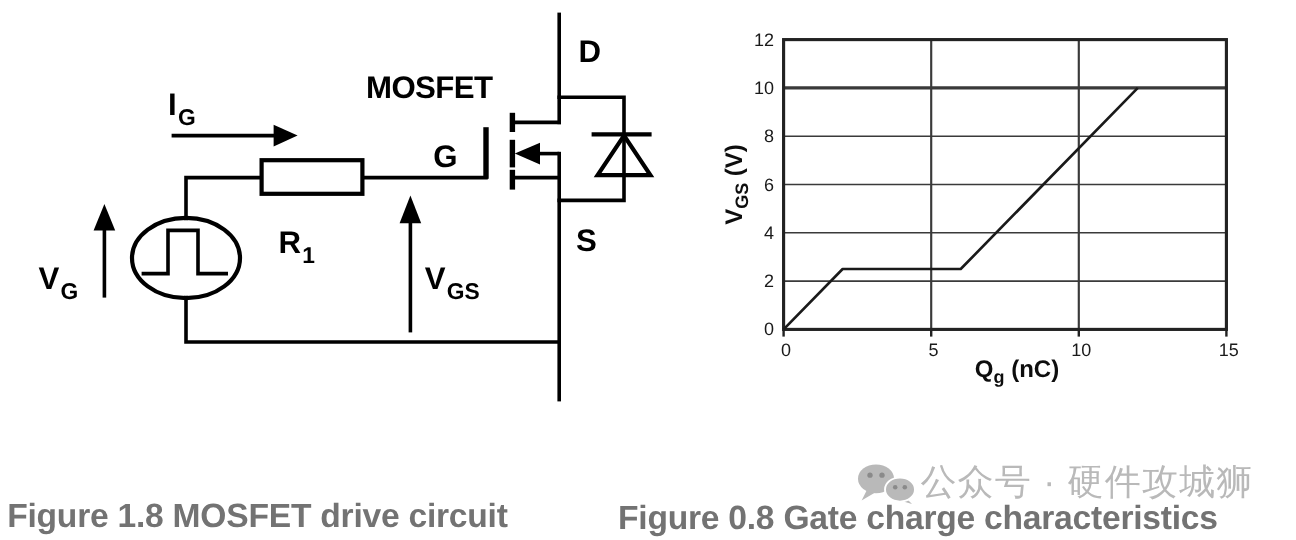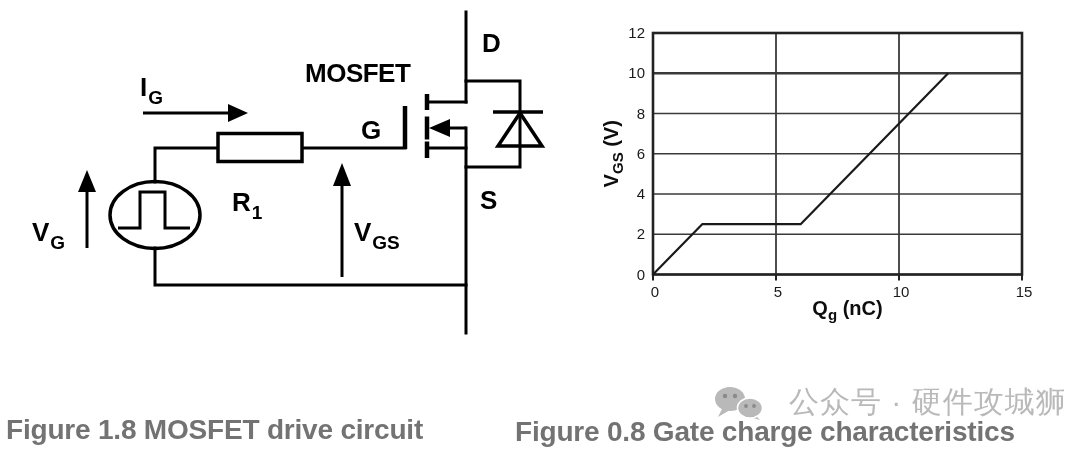--- a/index.html
+++ b/index.html
@@ -17,21 +17,21 @@
   .tick{font-size:15px;font-weight:400;fill:#1a1a1a;}
   .axis-label{font-size:20px;font-weight:700;fill:#0d0d0d;}
   .axis-sub{font-size:15px;font-weight:700;fill:#0d0d0d;}
   
   .caption{
     position:absolute;font-size:28px;font-weight:700;color:#737373;
     white-space:nowrap;letter-spacing:-0.2px;
   }
   
   .watermark{
-    position:absolute;display:flex;align-items:center;gap:25px;
+    position:absolute;display:flex;align-items:center;gap:3px;
     white-space:nowrap;
   }
   .watermark-text{font-size:30px;font-weight:400;letter-spacing:1px;}
 </style>
 </head>
 <body>
 
 <svg class="abs" style="left:0;top:0;" width="560" height="360" viewBox="0 0 560 360">
 
   <g stroke="#000" stroke-width="3" fill="none" stroke-linecap="square">

